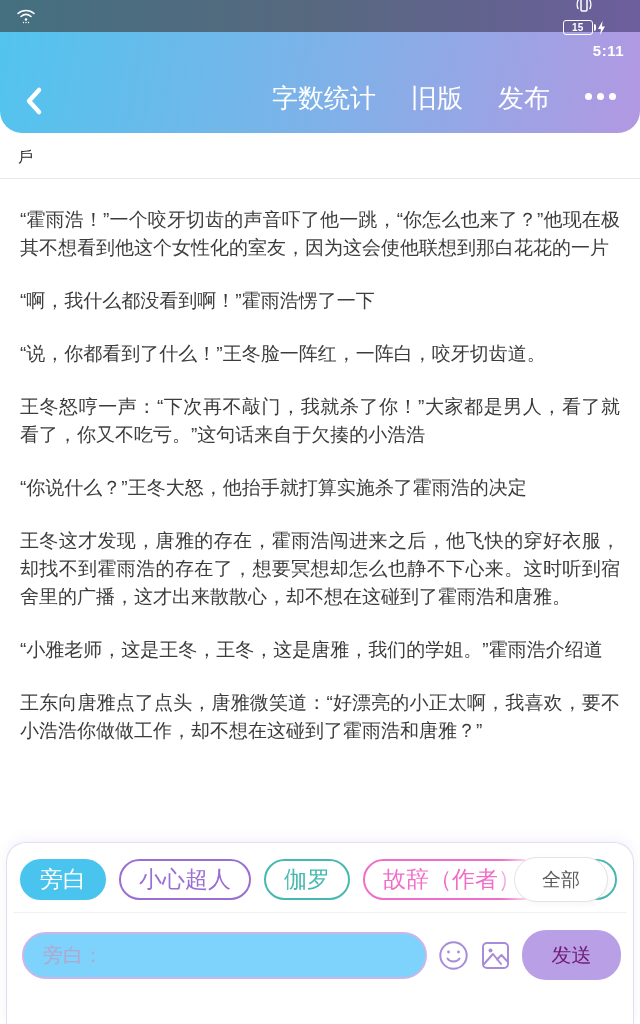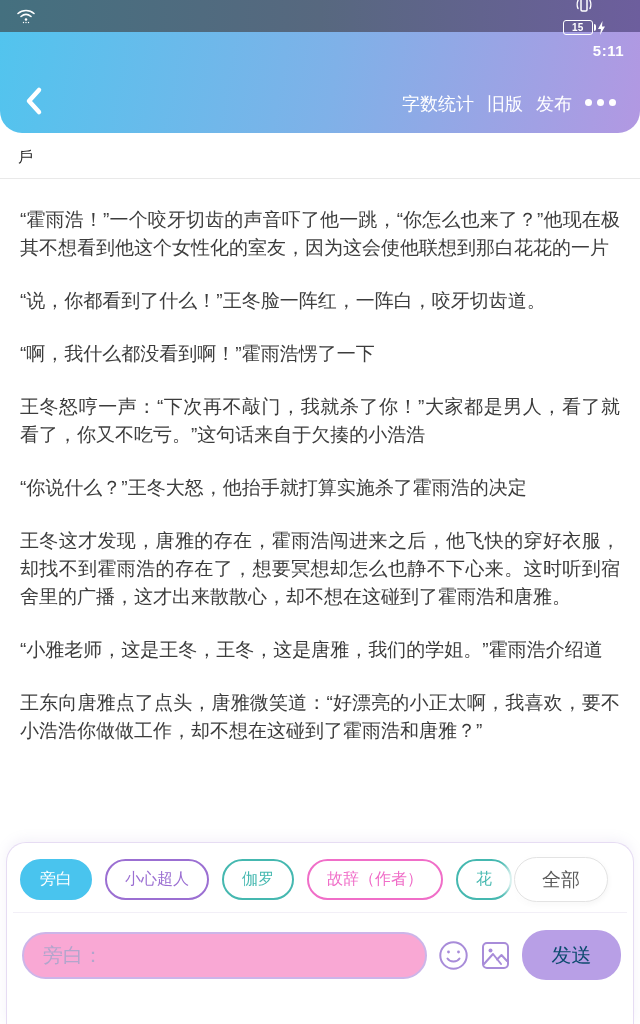--- a/index.html
+++ b/index.html
@@ -33,22 +33,22 @@
   .app-header {
     height: 101px;
     background: linear-gradient(100deg, #52c4ee 0%, #7fb1e8 52%, #b298e2 100%);
     border-radius: 0 0 22px 22px;
     display: flex; align-items: flex-end;
     padding: 0 24px 17px 24px;
     color: #fff;
   }
   .back-button { display: flex; align-items: flex-end; cursor: pointer; }
   .header-actions {
-    margin-left: auto; display: flex; align-items: center; gap: 13px;
-    font-size: 18px;
+    margin-left: auto; display: flex; align-items: center; gap: 35px;
+    font-size: 26px;
   }
   .header-action { cursor: pointer; }
   .more-button { display: flex; gap: 5px; align-items: center; padding-bottom: 4px; cursor: pointer; }
   .more-button i { width: 7px; height: 7px; border-radius: 50%; background: #fff; display: block; }
 
   
   .doc-meta { padding: 15px 18px 11px 18px; font-size: 15px; color: #1f1f1f; }
   .thin-divider { height: 1px; background: #e9e9e9; width: 100%; }
   .content { padding: 15px 20px 0 20px; font-size: 19px; color: #3c3c3c; }
   .content p { line-height: 28px; margin-bottom: 25px; text-align: justify; margin-top: 12px; }
@@ -61,21 +61,21 @@
     border-radius: 20px 20px 0 0;
     box-shadow: 0 -3px 12px rgba(150, 130, 200, 0.10);
   }
   .tags-row {
     display: flex; align-items: center; gap: 13px;
     padding: 16px 12px 12px 13px;
     position: relative; overflow: hidden; white-space: nowrap;
   }
   .tag {
     height: 41px; display: inline-flex; align-items: center;
-    padding: 0 18px; border-radius: 21px; font-size: 16px;
+    padding: 0 18px; border-radius: 21px; font-size: 23px;
     border: 2px solid var(--tag-color, #999); color: var(--tag-color, #999);
     background: #fff; flex: 0 0 auto; cursor: pointer;
   }
   .tag.selected { background: var(--tag-color); color: #fff; }
   .all-button {
     position: absolute; right: 25px; top: 14px;
     height: 45px; display: flex; align-items: center;
     padding: 0 27px; border-radius: 23px;
     background: #fff; border: 1px solid #e3e3e3; color: #5a5a5a;
     font-size: 19px; cursor: pointer;
@@ -83,29 +83,29 @@
   }
   .tags-divider { height: 1px; background: #f2eff7; margin: 0 6px; }
   .input-row {
     display: flex; align-items: center; gap: 11px;
     padding: 17px 12px 0 15px;
   }
   .chat-input {
     flex: 1; height: 47px; min-width: 0;
     border: 2px solid #ccb5e9; border-radius: 24px;
     padding: 0 19px; font-size: 20px; color: #444;
-    outline: none; background: #f9a8d4;
+    outline: none; background: #7dd3fc;
     font-family: "Liberation Sans", "DejaVu Sans", sans-serif;
   }
   .chat-input::placeholder { color: #b3a5cc; }
   .icon-btn { flex: 0 0 auto; display: flex; cursor: pointer; }
   .send-button {
     flex: 0 0 auto; width: 99px; height: 50px;
     background: #b89fe6; border: none; border-radius: 24px;
-    color: #0c4a6e; font-size: 20px; cursor: pointer;
+    color: #701a75; font-size: 20px; cursor: pointer;
     font-family: "Liberation Sans", "DejaVu Sans", sans-serif;
   }
 </style>
 </head>
 <body>
 
 <div class="status-bar">
   <div class="sb-left">
     <span style="display:flex;">
       <svg width="20" height="18" viewBox="0 0 20 18" fill="none" stroke="#fff" stroke-width="1.6" stroke-linecap="round">
@@ -163,22 +163,22 @@
         <i></i>
     </span>
   </div>
 </div>
 
 <div class="doc-meta">戶</div>
 <div class="thin-divider"></div>
 
 <div class="content">
   <p>“霍雨浩！”一个咬牙切齿的声音吓了他一跳，“你怎么也来了？”他现在极其不想看到他这个女性化的室友，因为这会使他联想到那白花花的一片</p>
+  <p>“啊，我什么都没看到啊！”霍雨浩愣了一下</p>
   <p>“说，你都看到了什么！”王冬脸一阵红，一阵白，咬牙切齿道。</p>
-  <p>“啊，我什么都没看到啊！”霍雨浩愣了一下</p>
   <p>王冬怒哼一声：“下次再不敲门，我就杀了你！”大家都是男人，看了就看了，你又不吃亏。”这句话来自于欠揍的小浩浩</p>
   <p>“你说什么？”王冬大怒，他抬手就打算实施杀了霍雨浩的决定</p>
   <p>王冬这才发现，唐雅的存在，霍雨浩闯进来之后，他飞快的穿好衣服，却找不到霍雨浩的存在了，想要冥想却怎么也静不下心来。这时听到宿舍里的广播，这才出来散散心，却不想在这碰到了霍雨浩和唐雅。</p>
   <p>“小雅老师，这是王冬，王冬，这是唐雅，我们的学姐。”霍雨浩介绍道</p>
   <p>王东向唐雅点了点头，唐雅微笑道：“好漂亮的小正太啊，我喜欢，要不小浩浩你做做工作，却不想在这碰到了霍雨浩和唐雅？”</p>
 </div>
 
 <div class="bottom-panel">
   <div class="tags-row">
     <span class="tag selected" style="--tag-color: #49c4ee;">旁白</span>

